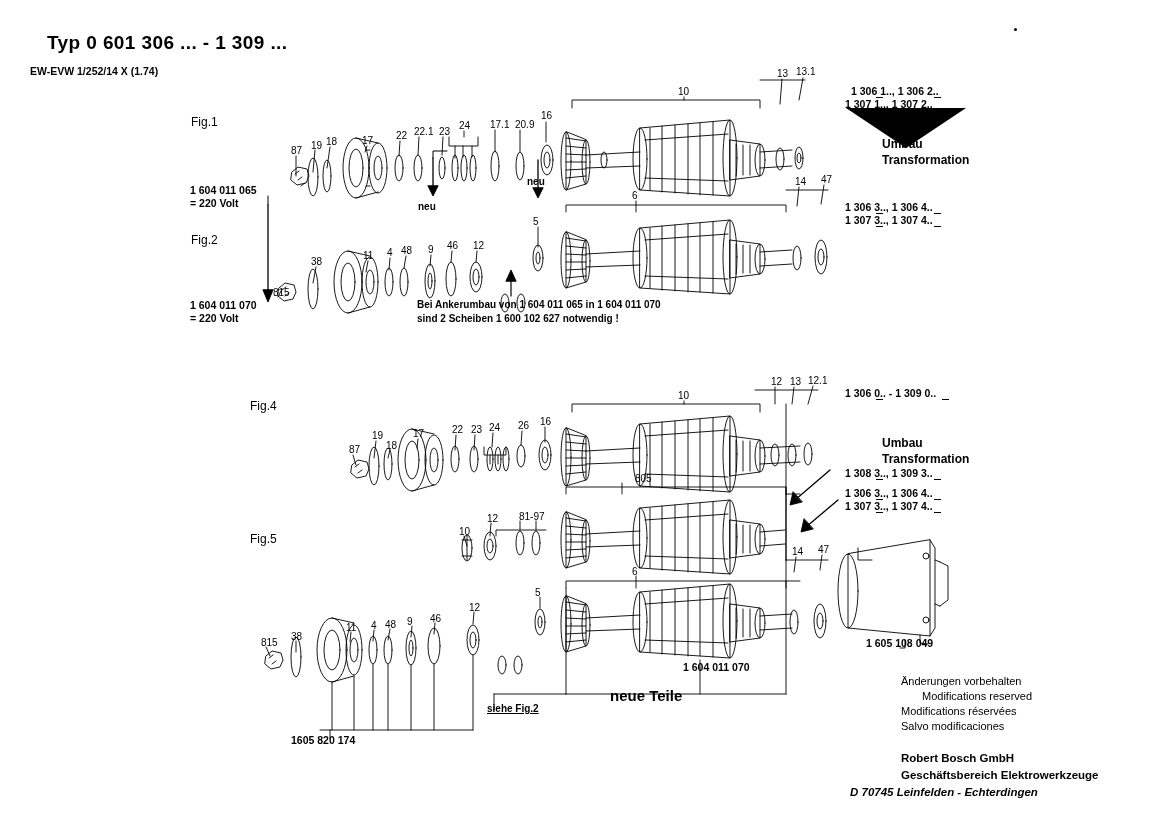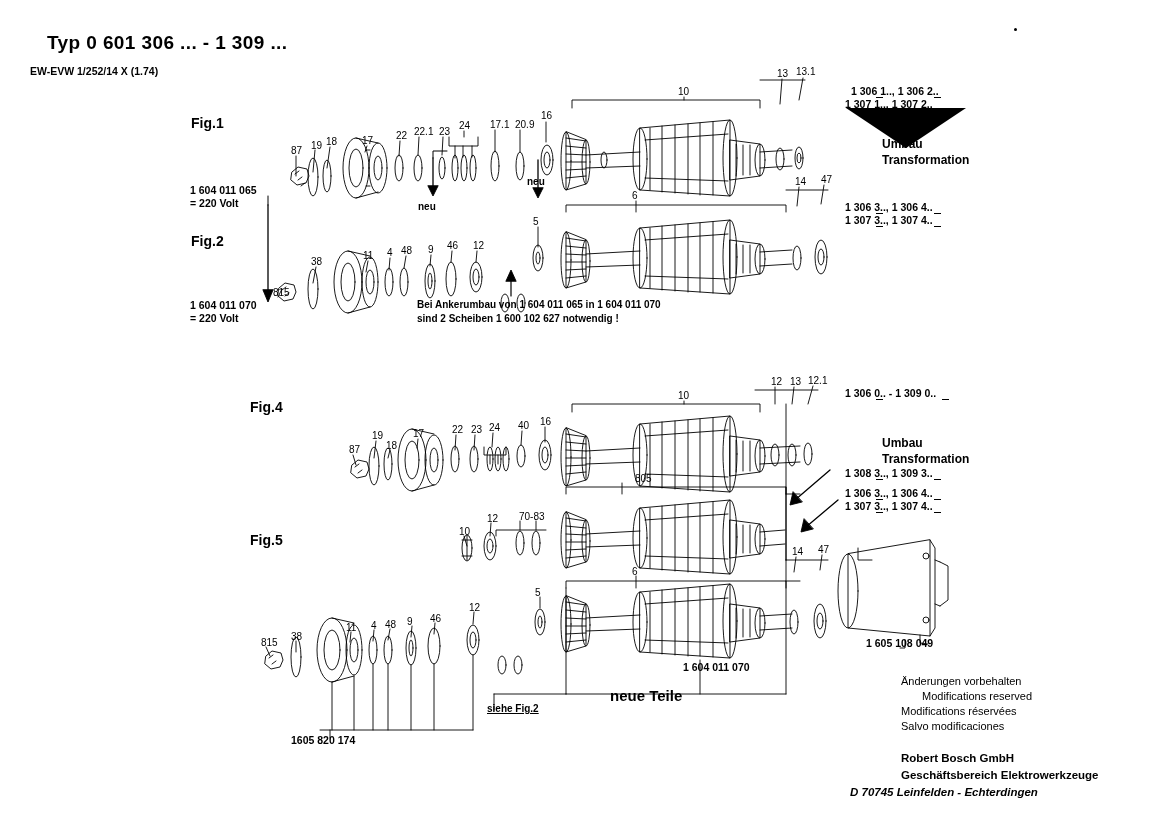--- a/index.html
+++ b/index.html
@@ -21,21 +21,21 @@
     width: 1175px;
     height: 830px;
     background: #fff;
     border-radius: 23px;
   }
   .abs { position: absolute; }
   .t { position: absolute; white-space: nowrap; line-height: 1.1; }
   .num { font-size: 10px; }
   .title { font-size: 19px; font-weight: bold; letter-spacing: 0.4px; }
   .subtitle { font-size: 10.5px; font-weight: bold; }
-  .fig { font-size: 14px; font-weight: bold; }
+  .fig { font-size: 12px; font-weight: normal; }
   .code { font-size: 10.5px; font-weight: bold; }
   .note { font-size: 10px; font-weight: bold; }
   .footer-line { font-size: 11px; }
   .footer-bold { font-size: 11.5px; font-weight: bold; }
   .neue { font-size: 15px; font-weight: bold; }
   .ul { text-decoration: underline; }
   svg { display: block; }
 </style>
 </head>
 <body>
@@ -119,30 +119,30 @@
   <div class="t num" style="left:795px; top:176px;">14</div>
   <div class="t num" style="left:821px; top:174px;">47</div>
 
   <div class="t num" style="left:349px; top:444px;">87</div>
   <div class="t num" style="left:372px; top:430px;">19</div>
   <div class="t num" style="left:386px; top:440px;">18</div>
   <div class="t num" style="left:413px; top:428px;">17</div>
   <div class="t num" style="left:452px; top:424px;">22</div>
   <div class="t num" style="left:471px; top:424px;">23</div>
   <div class="t num" style="left:489px; top:422px;">24</div>
-  <div class="t num" style="left:518px; top:420px;">40</div>
+  <div class="t num" style="left:518px; top:420px;">26</div>
   <div class="t num" style="left:540px; top:416px;">16</div>
   <div class="t num" style="left:678px; top:390px;">10</div>
   <div class="t num" style="left:771px; top:376px;">12</div>
   <div class="t num" style="left:790px; top:376px;">13</div>
   <div class="t num" style="left:808px; top:375px;text-align:right;">12.1</div>
 
   <div class="t num" style="left:459px; top:526px;">10</div>
   <div class="t num" style="left:487px; top:513px;">12</div>
-  <div class="t num" style="left:519px; top:511px;">70-83</div>
+  <div class="t num" style="left:519px; top:511px;">81-97</div>
   <div class="t num" style="left:617px; top:473px;margin-left:18px;">805</div>
 
   <div class="t num" style="left:261px; top:637px;">815</div>
   <div class="t num" style="left:291px; top:631px;">38</div>
   <div class="t num" style="left:346px; top:622px;">11</div>
   <div class="t num" style="left:371px; top:620px;">4</div>
   <div class="t num" style="left:385px; top:619px;">48</div>
   <div class="t num" style="left:407px; top:616px;">9</div>
   <div class="t num" style="left:430px; top:613px;">46</div>
   <div class="t num" style="left:469px; top:602px;">12</div>

